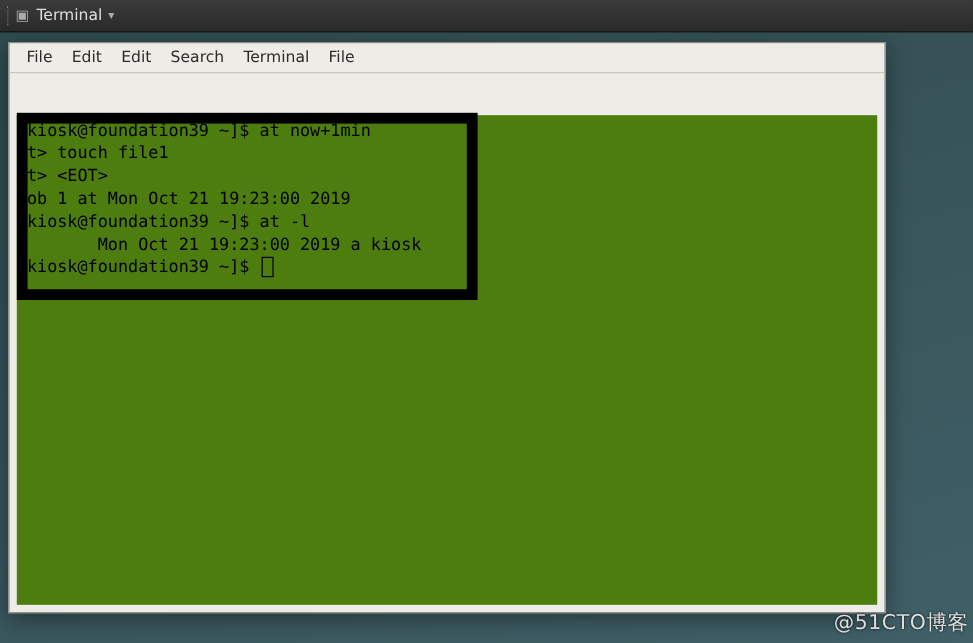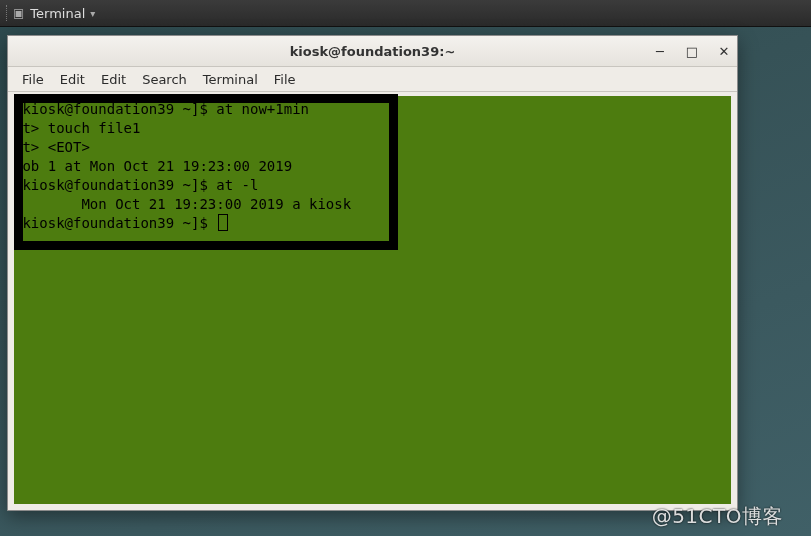--- a/index.html
+++ b/index.html
@@ -13,47 +13,33 @@
   .window{position:absolute;left:7px;top:35px;width:729px;height:474px;background:#efece7;border:1px solid #8b8b8b;box-shadow:0 6px 18px rgba(0,0,0,.4);}
   .titlebar{height:30px;background:linear-gradient(#f4f2ee,#e6e3dd);display:flex;align-items:center;justify-content:center;position:relative;border-bottom:1px solid #c8c5bf;font-weight:bold;font-size:13px;color:#333;}
   .win-controls{position:absolute;right:6px;top:0;height:100%;display:flex;align-items:center;gap:18px;}
   .win-btn{width:14px;height:14px;display:flex;align-items:center;justify-content:center;font-size:13px;font-weight:bold;color:#333;cursor:pointer;}
   .menubar{height:24px;display:flex;align-items:center;gap:0;padding:0 6px;font-size:13px;color:#2b2b2b;border-bottom:1px solid #c8c5bf;text-decoration:underline;text-decoration-color:transparent;}
   .menu-item{padding:2px 8px;cursor:pointer;}
   .term-area{position:absolute;left:6px;right:6px;top:60px;bottom:6px;background:#4d7c0f;font-family:"DejaVu Sans Mono","Courier New",monospace;font-size:14px;color:#000;line-height:19px;white-space:pre;padding:0;}
   .highlight-box{position:absolute;left:6px;top:58px;width:384px;height:156px;border:9px solid #000;pointer-events:none;box-sizing:border-box;}
   .term-lines{position:absolute;left:0;top:4px;}
   .cursor{display:inline-block;width:8px;height:15px;border:1px solid #000;vertical-align:text-bottom;margin-left:2px;}
-  .watermark{position:absolute;right:28px;bottom:6px;color:rgba(255,255,255,.85);font-size:20px;letter-spacing:.5px;text-shadow:0 0 2px #000;}
+  .watermark{position:absolute;right:4px;bottom:6px;color:rgba(255,255,255,.85);font-size:17px;letter-spacing:.5px;text-shadow:0 0 2px #000;}
 </style>
 </head>
 <body>
 
 <div class="top-bar">
   <span class="sep"></span>
   <span class="app-icon">▣</span>
   <span>Terminal</span>
   <span class="drop">▾</span>
 </div>
 
 <div class="window">
-  <div class="titlebar">
-    <span>kiosk@foundation39:~</span>
-    <div class="win-controls">
-      <span class="win-btn">
-        <span>─</span>
-      </span>
-      <span class="win-btn">
-        <span>□</span>
-      </span>
-      <span class="win-btn">
-        <span>✕</span>
-      </span>
-    </div>
-  </div>
 
   <div class="menubar">
     <span class="menu-item">File</span>
     <span class="menu-item">Edit</span>
     <span class="menu-item">Edit</span>
     <span class="menu-item">Search</span>
     <span class="menu-item">Terminal</span>
     <span class="menu-item">File</span>
   </div>
 

